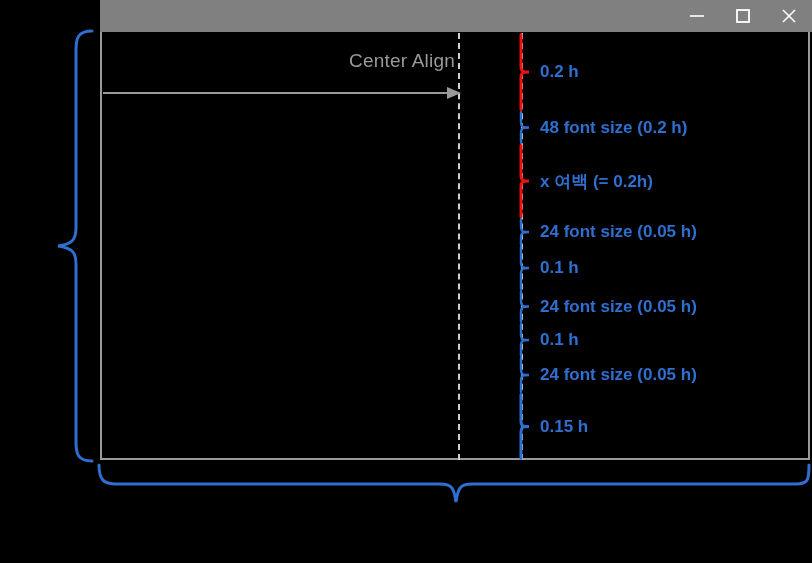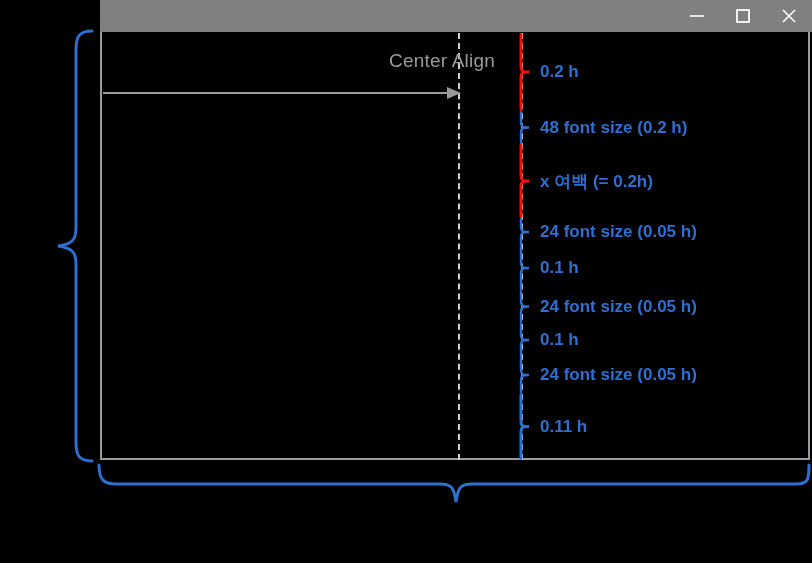--- a/index.html
+++ b/index.html
@@ -54,21 +54,20 @@
     box-sizing: border-box;
   }
 
   
   #center-align-group {
     position: absolute;
     left: 103px;
     top: 50px;
     width: 360px;
     height: 50px;
-    padding-left: 40px;
   }
   #center-align-label {
     position: absolute;
     right: 8px;
     top: 0px;
     color: #9a9a9a;
     font-size: 19px;
     letter-spacing: 0.2px;
     white-space: nowrap;
   }
@@ -218,15 +217,15 @@
     <div class="brace-row" style="top: 357px; height: 36px;">
       <svg width="18" height="36" viewBox="0 0 18 36">
         <path d="M2 1.2 C 2 7.2, 2 7.2, 2 8.2 L 2 12 C 2 18, 4 18, 10 18 C 4 18, 2 18, 2 24 L 2 27.799999999999997 C 2 34.8, 2 34.8, 2 34.8" stroke="#2f6fd0" stroke-width="2.4" fill="none" stroke-linecap="round"></path>
       </svg>
       <span class="brace-label blue">24 font size (0.05 h)</span>
     </div>
     <div class="brace-row" style="top: 393px; height: 67px;">
       <svg width="18" height="67" viewBox="0 0 18 67">
         <path d="M2 1.5 C 2 7.5, 2 7.5, 2 8.5 L 2 27.5 C 2 33.5, 4 33.5, 10 33.5 C 4 33.5, 2 33.5, 2 39.5 L 2 58.5 C 2 65.5, 2 65.5, 2 65.5" stroke="#2f6fd0" stroke-width="3" fill="none" stroke-linecap="round"></path>
       </svg>
-      <span class="brace-label blue">0.11 h</span>
+      <span class="brace-label blue">0.15 h</span>
     </div>
   </div>
 
 </body></html>

